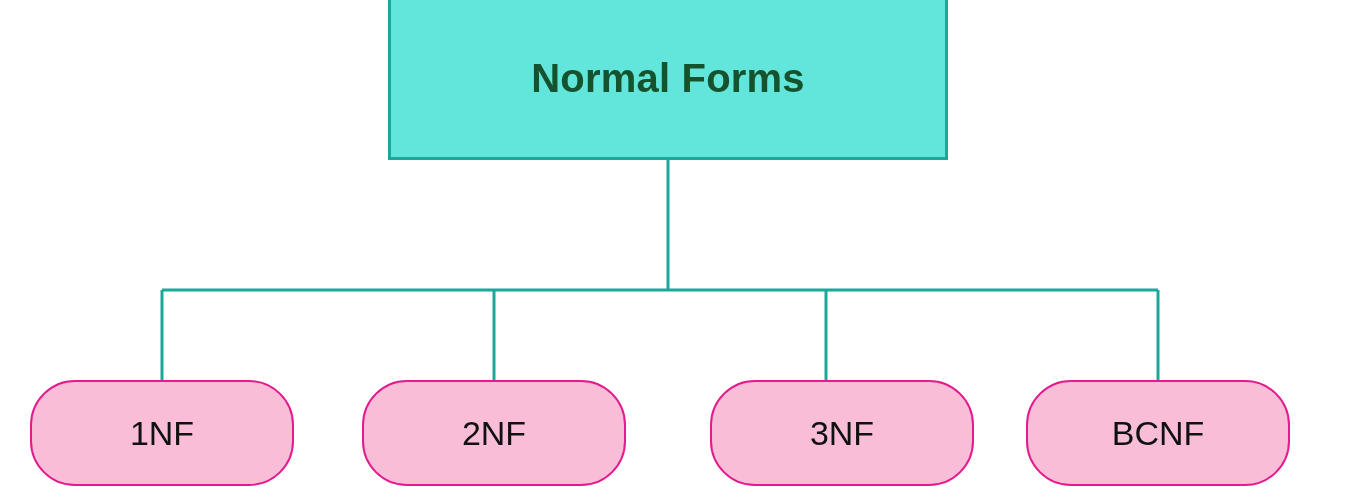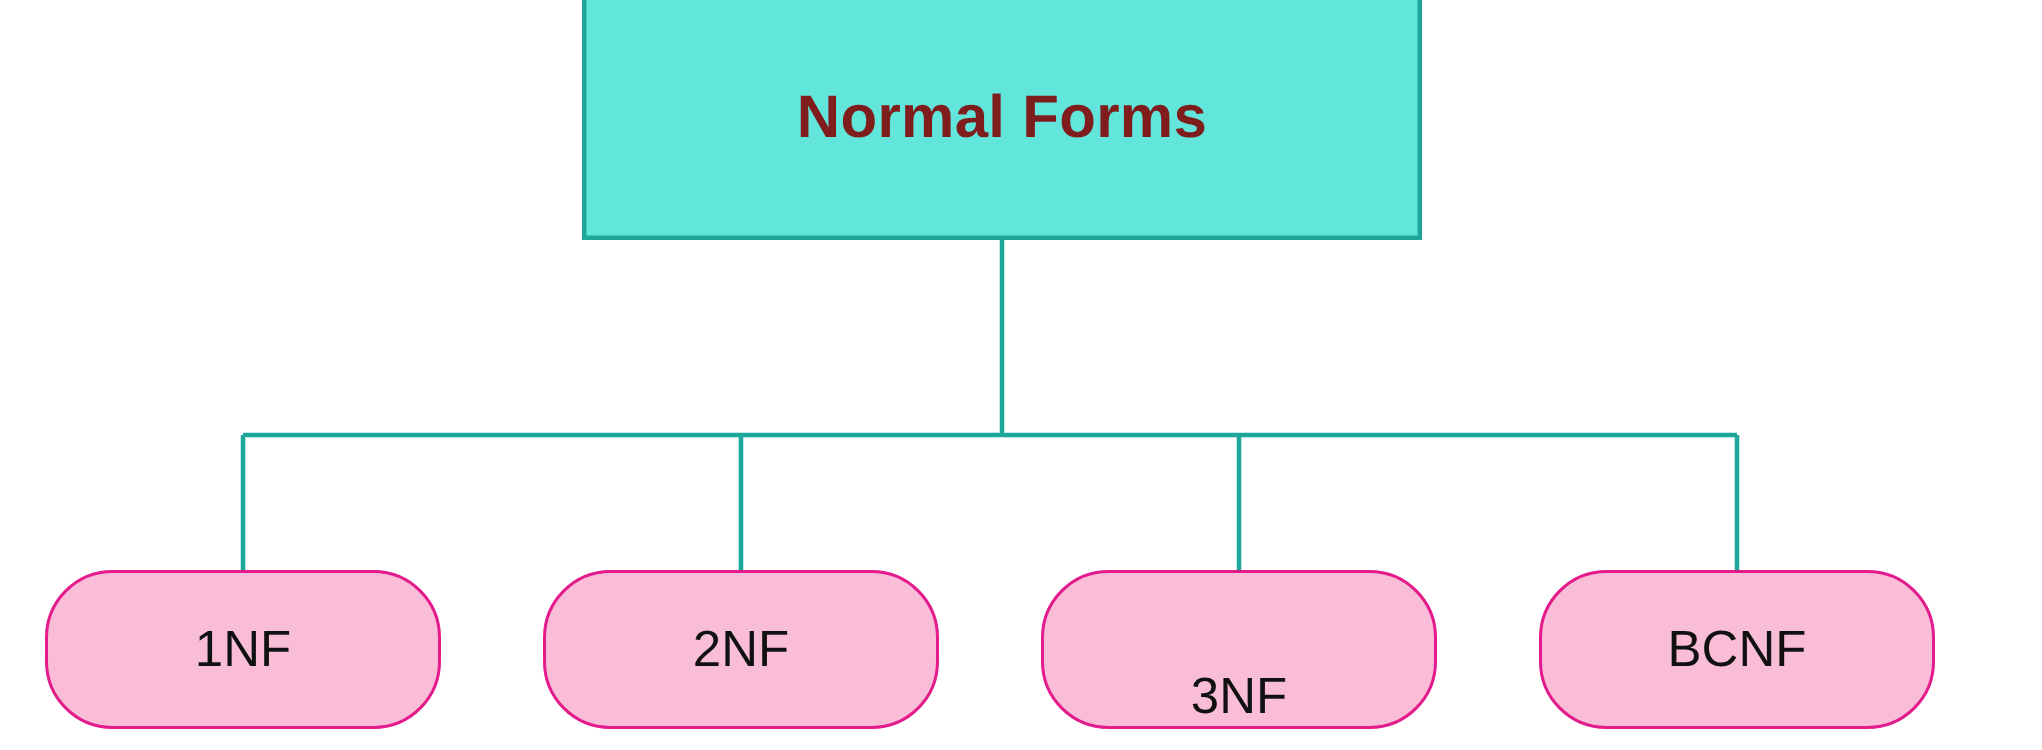--- a/index.html
+++ b/index.html
@@ -24,21 +24,21 @@
     border: 3px solid #1CA79A;
     box-sizing: border-box;
     display: flex;
     align-items: center;
     justify-content: center;
     border-top: none; 
   }
   .root-box .label {
     font-size: 40px;
     font-weight: 700;
-    color: #7f1d1d;
+    color: #14532d;
     letter-spacing: 0.2px;
   }
 
   
   .pill {
     position: absolute;
     width: 264px;
     height: 106px;
     background: #F9BDD7;
     border: 2.5px solid #E31B8C;
@@ -49,21 +49,21 @@
     justify-content: center;
     top: 380px;
   }
   .pill .label {
     font-size: 34px;
     font-weight: 400;
     color: #111111;
   }
   #pill-0 { left: 30px; }
   #pill-1 { left: 362px; }
-  #pill-2 { left: 694px; align-items: flex-end; }
+  #pill-2 { left: 710px; }
   #pill-3 { left: 1026px; }
 
   
   svg#connectors {
     position: absolute;
     left: 0;
     top: 0;
     width: 1361px;
     height: 500px;
     pointer-events: none;

